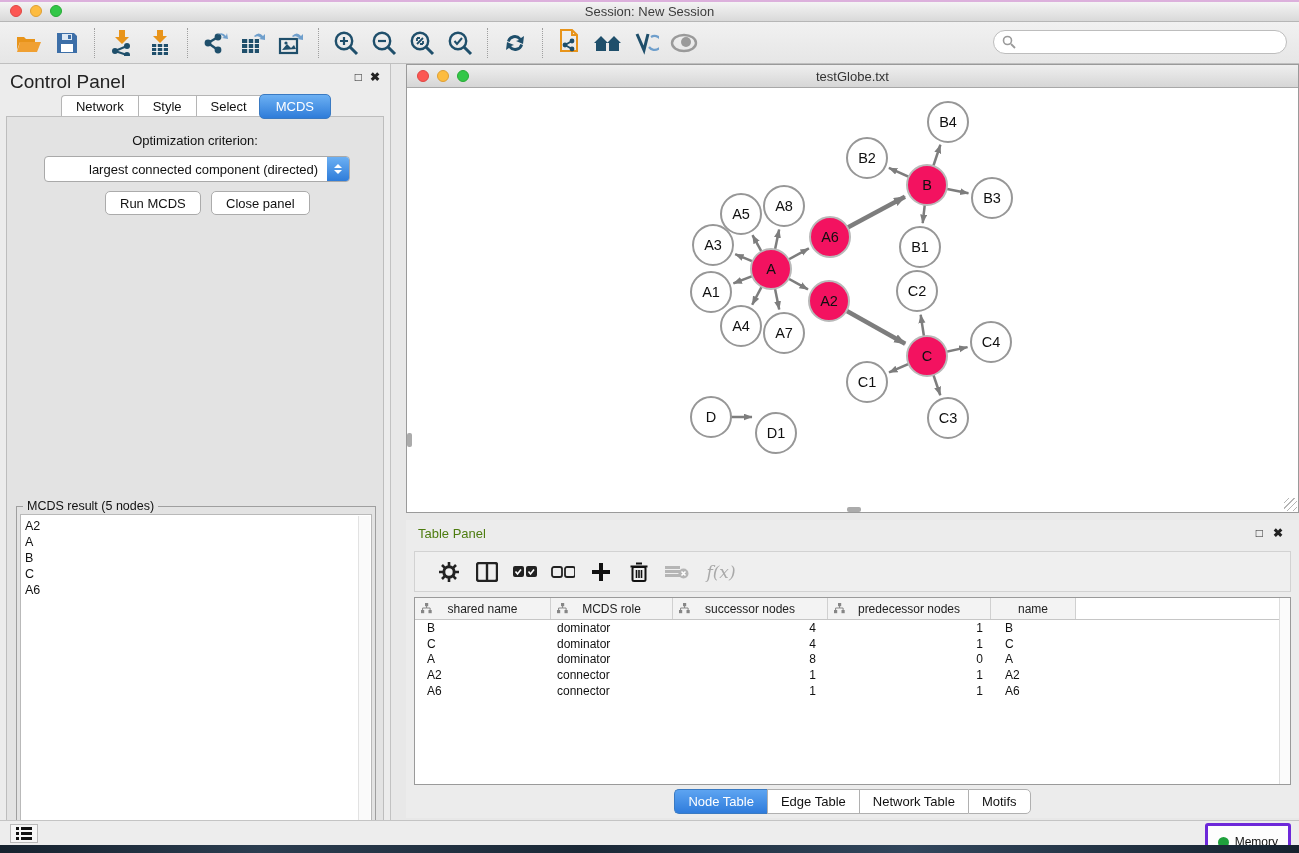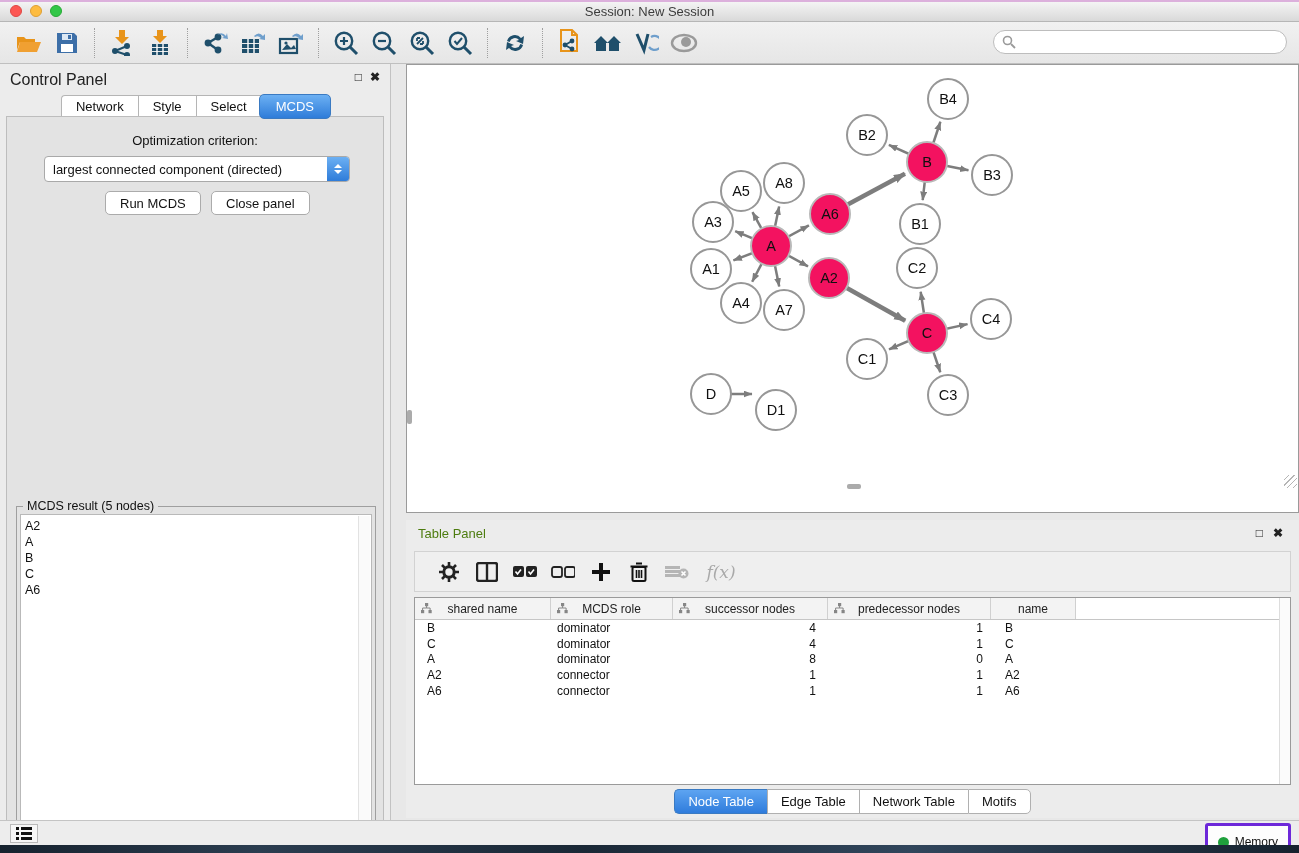--- a/index.html
+++ b/index.html
@@ -22,30 +22,30 @@
     background:linear-gradient(#f1f1f1,#e6e6e6); border-bottom:1px solid #bfbfbf;
     display:flex; align-items:center; padding-left:10px; }
   .tbtn { width:34px; height:34px; display:flex; align-items:center; justify-content:center; margin:0 2px; }
   .tsep { width:1px; height:30px; margin:0 8px; border-left:1px dotted #9f9f9f; }
   .searchbox { position:absolute; right:12px; top:8px; width:294px; height:24px; background:#fff;
     border:1px solid #bdbdbd; border-radius:12px; display:flex; align-items:center; padding-left:8px; }
   .searchbox input { border:none; outline:none; flex:1; font-size:12px; background:transparent; height:18px; }
 
   
   .cpanel { position:absolute; left:0; top:64px; width:391px; height:756px; background:#ececec; border-right:1px solid #c2c2c2; }
-  .cpanel-header { position:absolute; left:10px; top:7px; font-size:16px; color:#222; }
+  .cpanel-header { position:absolute; left:10px; top:7px; font-size:19px; color:#222; }
   .panel-ctl { position:absolute; top:6px; font-size:12px; color:#222; cursor:default; }
   .cp-tabs { position:absolute; left:0; top:31px; width:100%; display:flex; justify-content:center; }
   .cp-tab { font-size:13px; padding:3px 14px; background:#fff; border:1px solid #b5b5b5; border-right:none; color:#111; }
   .cp-tab:first-child { border-radius:4px 0 0 0; }
   .cp-tab:last-child { border-right:1px solid #b5b5b5; }
   .cp-tab.active { background:linear-gradient(#6cb0f3,#2e7cd9); color:#fff; border-color:#3a7ac2; border-radius:5px; margin:-1px -2px; padding:4px 16px; position:relative; z-index:2; }
   .cp-body { position:absolute; left:6px; top:52px; width:378px; height:751px; background:#e3e3e3; border:1px solid #bdbdbd; }
   .opt-label { position:absolute; width:100%; text-align:center; top:16px; font-size:13px; color:#111; }
-  .dropdown { position:absolute; left:37px; top:39px; width:306px; height:26px; background:#fff; border:1px solid #a9a9a9; border-radius:4px; display:flex; align-items:center; }
+  .dropdown { position:absolute; left:37px; top:39px; width:306px; height:26px; background:#fff; border:1px solid #a9a9a9; border-radius:4px; display:flex; align-items:center;padding-left:36px; }
   .dropdown .val { flex:1; font-size:13px; padding-left:8px; color:#111; white-space:nowrap; }
   .dd-step { width:22px; height:24px; border-radius:0 3px 3px 0; background:linear-gradient(#6cb0f3,#2e7cd9);
     display:flex; flex-direction:column; align-items:center; justify-content:center; gap:2px; }
   .dd-step i { width:0; height:0; border-left:4px solid transparent; border-right:4px solid transparent; }
   .dd-step i.up { border-bottom:4px solid #fff; }
   .dd-step i.dn { border-top:4px solid #fff; }
   .cp-btn { position:absolute; top:74px; height:24px; background:#fff; border:1px solid #ababab; border-radius:5px; font-size:13px; color:#111; padding:0 14px; }
   .fieldset { position:absolute; left:9px; top:389px; width:360px; height:344px; border:1px solid #9f9f9f; }
   .fieldset .legend { position:absolute; top:-8px; left:6px; background:#e3e3e3; padding:0 4px; font-size:12.5px; color:#111; }
   .result-list { position:absolute; left:3px; top:7px; width:352px; height:332px; background:#fff; border:1px solid #b9b9b9; padding:3px 0 0 4px; }
@@ -276,20 +276,28 @@
             <div class="ritem">A</div>
             <div class="ritem">B</div>
             <div class="ritem">C</div>
             <div class="ritem">A6</div>
           </div>
       </div>
     </div>
   </div>
 
   <div class="netwin">
+    <div class="wtitle">
+      <div class="traffic" style="left:10px; top:5px;">
+        <div class="light red"></div>
+        <div class="light yellow"></div>
+        <div class="light green"></div>
+      </div>
+      <div class="title">testGlobe.txt</div>
+    </div>
     <div class="canvas">
       <svg class="edges" width="891" height="424">
         <defs>
           <marker id="arr" markerUnits="userSpaceOnUse" markerWidth="12" markerHeight="10" refX="8.5" refY="3.5" orient="auto">
               <path d="M0,0 L9,3.5 L0,7 Z" fill="#7d7d7d"></path>
             </marker>
           <marker id="arrB" markerUnits="userSpaceOnUse" markerWidth="16" markerHeight="12" refX="11" refY="4.5" orient="auto">
               <path d="M0,0 L12,4.5 L0,9 Z" fill="#7d7d7d"></path>
             </marker>
         </defs>

